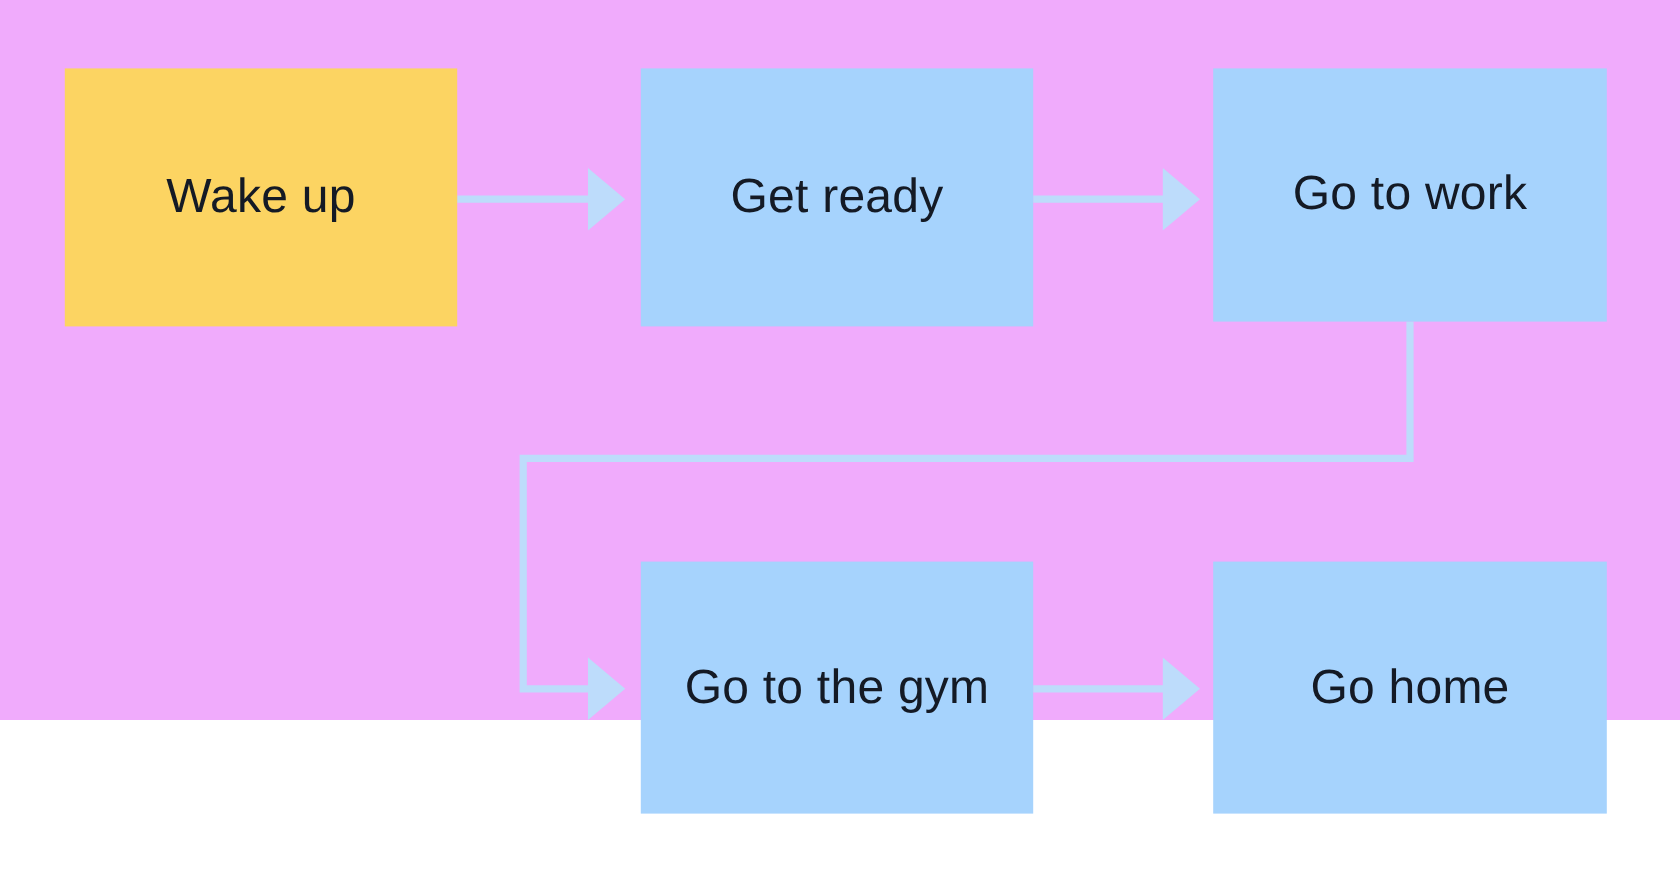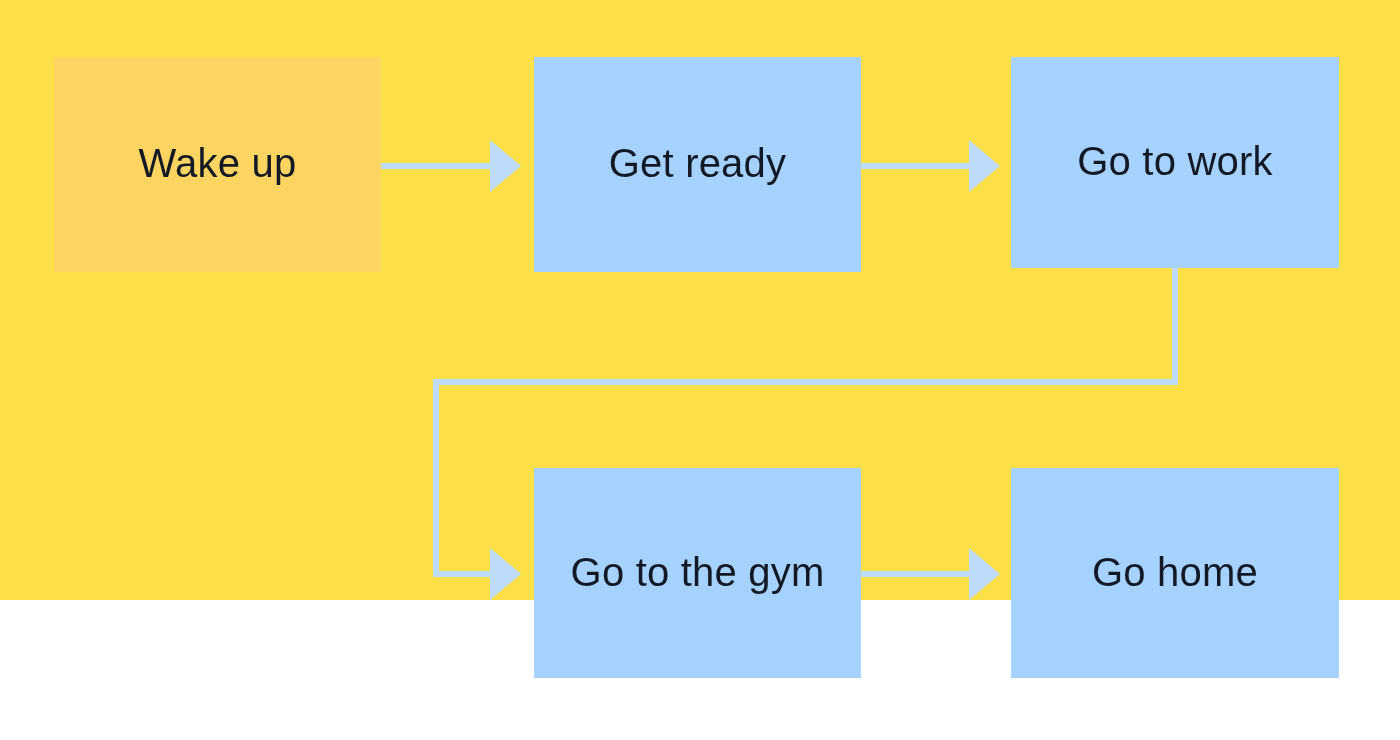--- a/index.html
+++ b/index.html
@@ -10,21 +10,21 @@
   body {
     width: 1400px;
     height: 740px;
     font-family: "Liberation Sans", sans-serif;
     overflow: hidden;
   }
   #flowchart-canvas {
     position: relative;
     width: 1400px;
     height: 600px;
-    background: #fde047;
+    background: #f0abfc;
     text-align: right;
   }
   #flow-svg {
     position: absolute;
     top: 0;
     left: 0;
     width: 1400px;
     height: 740px;
     display: block;
   }

